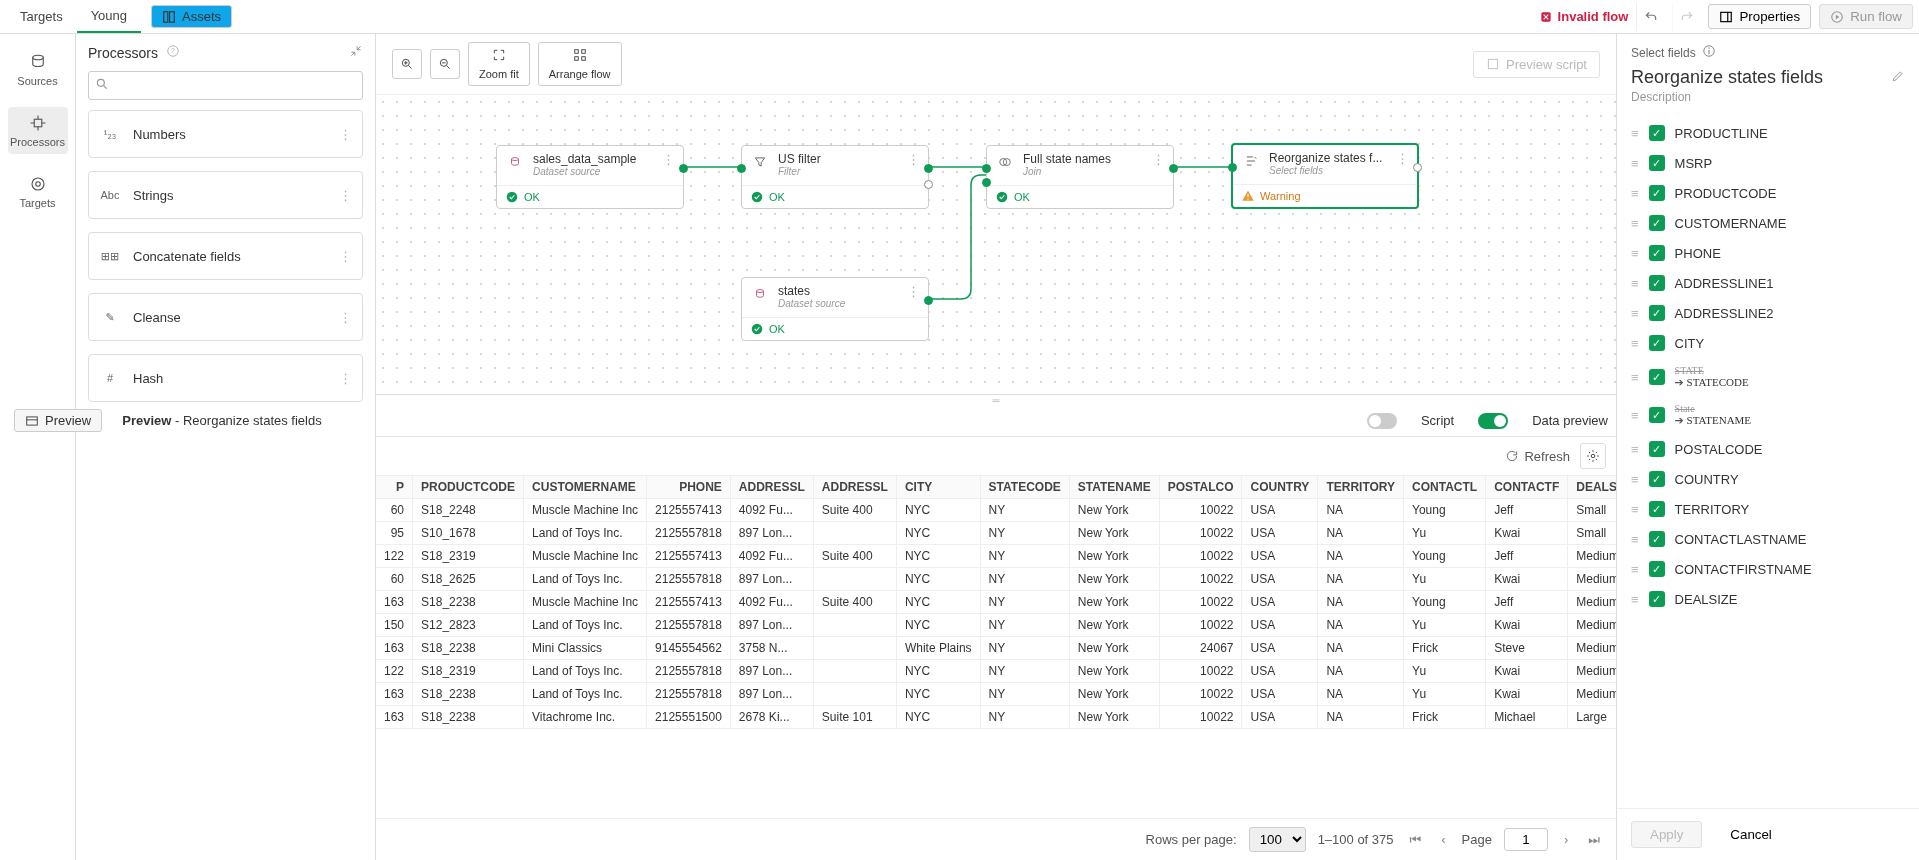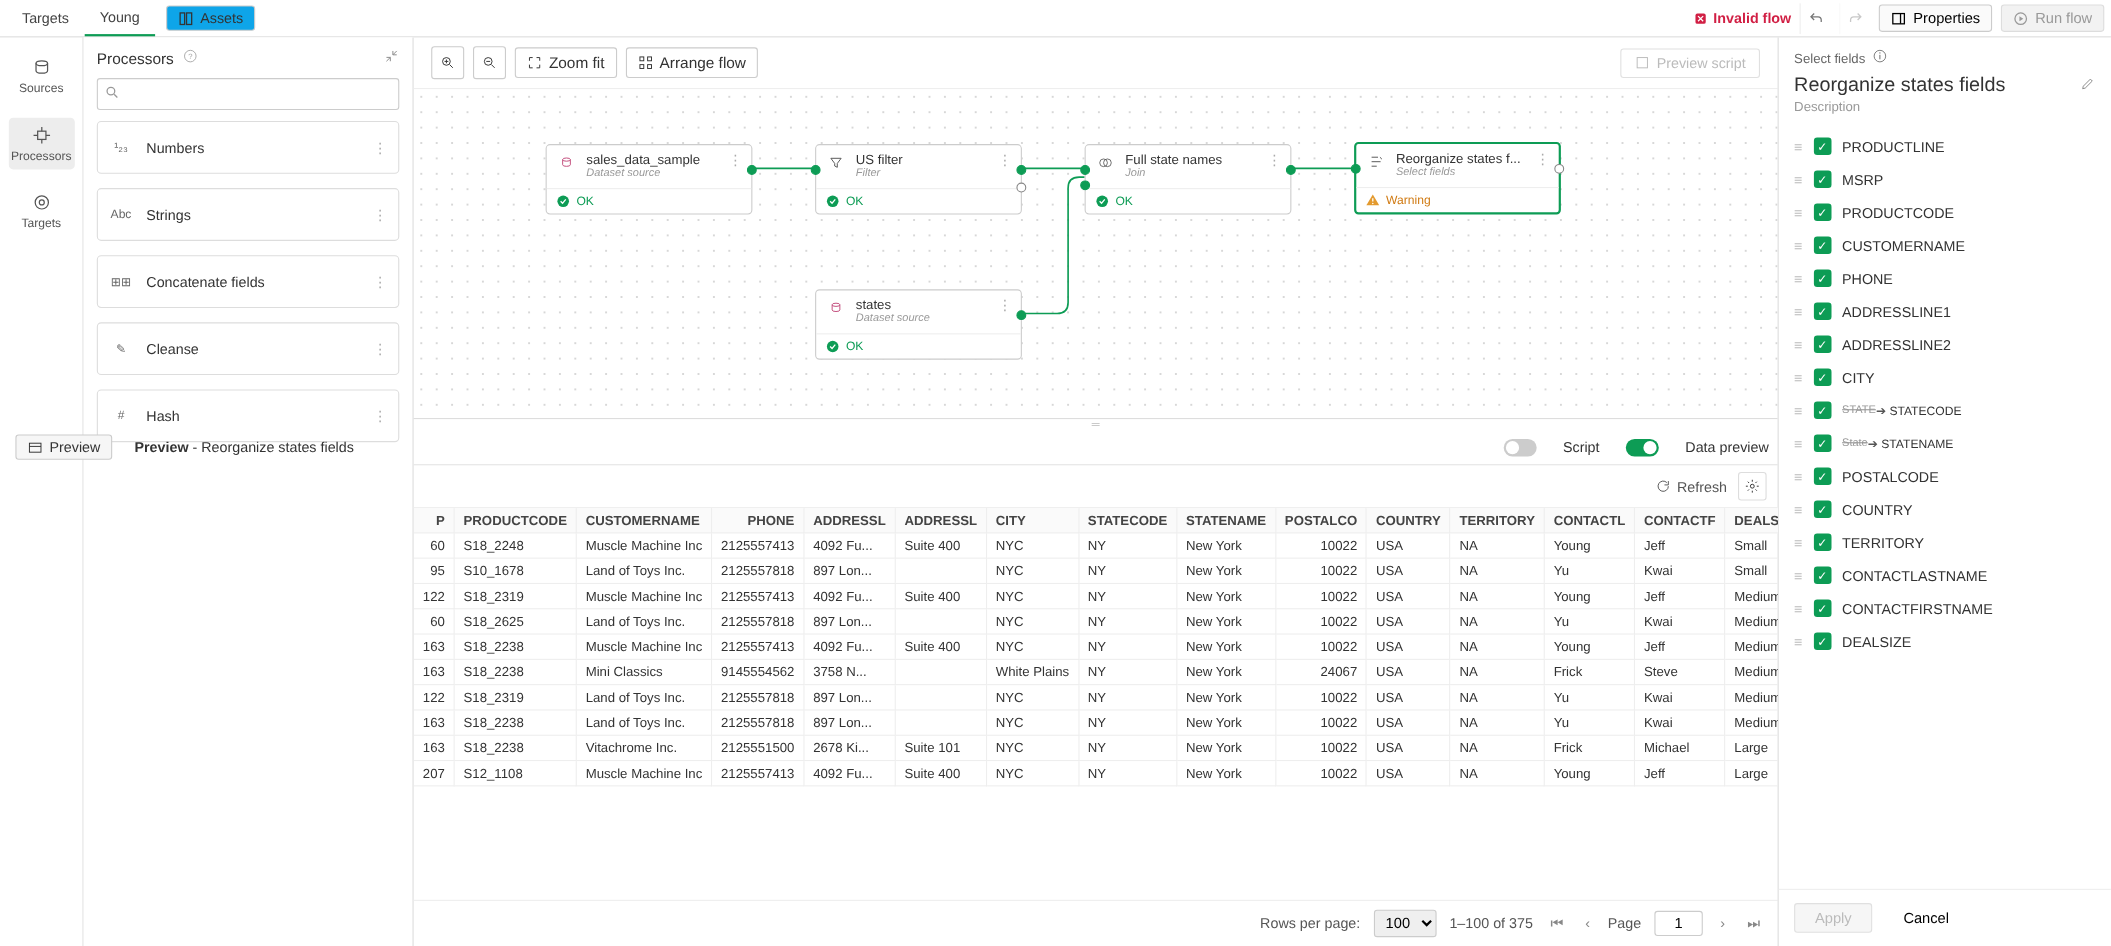--- a/index.html
+++ b/index.html
@@ -185,21 +185,22 @@
 }
 .ct-btn {
   border: 1px solid #ccc;
   border-radius: 3px;
   padding: 5px 10px;
   background: #fff;
   display: inline-flex;
   align-items: center;
   gap: 6px;
   cursor: pointer;
-  font-size: 14px;
+  font-size: 11px;
+  flex-direction: column;
 }
 .ct-icon {
   border: 1px solid #ccc;
   border-radius: 3px;
   width: 30px; height: 30px;
   display: inline-flex;
   align-items: center;
   justify-content: center;
   background: #fff;
   cursor: pointer;
@@ -415,21 +416,21 @@
 }
 .drag { color:#bbb; cursor:grab; }
 .chk {
   width:16px; height:16px;
   border-radius:3px;
   background:#0d9c55;
   display:inline-flex; align-items:center; justify-content:center;
   color:#fff;
   font-size:11px;
 }
-.rename-stack { display:flex; flex-direction:row; font-size:11px; }
+.rename-stack { display:flex; flex-direction:column; font-size:11px;font-family:Liberation Serif, serif; }
 .rename-old { color:#999; font-size:10px; text-decoration: line-through;}
 .rename-new::before { content:"➔ "; color:#555;}
 .props-actions {
   display:flex;
   gap:10px;
   padding: 12px 14px;
   border-top:1px solid #eee;
 }
 .btn {
   border:1px solid #ccc; border-radius:3px;
@@ -888,20 +889,37 @@
               <td class="">NY</td>
               <td class="">New York</td>
               <td class="num">10022</td>
               <td class="">USA</td>
               <td class="">NA</td>
               <td class="">Young</td>
               <td class="">Jeff</td>
               <td class="">Medium</td>
             </tr>
             <tr>
+              <td class="num">150</td>
+              <td class="">S12_2823</td>
+              <td class="">Land of Toys Inc.</td>
+              <td class="num">2125557818</td>
+              <td class="">897 Lon...</td>
+              <td class=""></td>
+              <td class="">NYC</td>
+              <td class="">NY</td>
+              <td class="">New York</td>
+              <td class="num">10022</td>
+              <td class="">USA</td>
+              <td class="">NA</td>
+              <td class="">Yu</td>
+              <td class="">Kwai</td>
+              <td class="">Medium</td>
+            </tr>
+            <tr>
               <td class="num">163</td>
               <td class="">S18_2238</td>
               <td class="">Mini Classics</td>
               <td class="num">9145554562</td>
               <td class="">3758 N...</td>
               <td class=""></td>
               <td class="">White Plains</td>
               <td class="">NY</td>
               <td class="">New York</td>
               <td class="num">24067</td>
@@ -955,37 +973,20 @@
               <td class="">NYC</td>
               <td class="">NY</td>
               <td class="">New York</td>
               <td class="num">10022</td>
               <td class="">USA</td>
               <td class="">NA</td>
               <td class="">Frick</td>
               <td class="">Michael</td>
               <td class="">Large</td>
             </tr>
-            <tr>
-              <td class="num">207</td>
-              <td class="">S12_1108</td>
-              <td class="">Muscle Machine Inc</td>
-              <td class="num">2125557413</td>
-              <td class="">4092 Fu...</td>
-              <td class="">Suite 400</td>
-              <td class="">NYC</td>
-              <td class="">NY</td>
-              <td class="">New York</td>
-              <td class="num">10022</td>
-              <td class="">USA</td>
-              <td class="">NA</td>
-              <td class="">Young</td>
-              <td class="">Jeff</td>
-              <td class="">Large</td>
-            </tr>
           </tbody>
         </table>
     </div>
 
     <div class="pager">
       <span>Rows per page:</span>
       <select><option>100</option></select>
       <span>1–100 of 375</span>
       <span class="pg-btn">⏮</span>
       <span class="pg-btn">‹</span>

